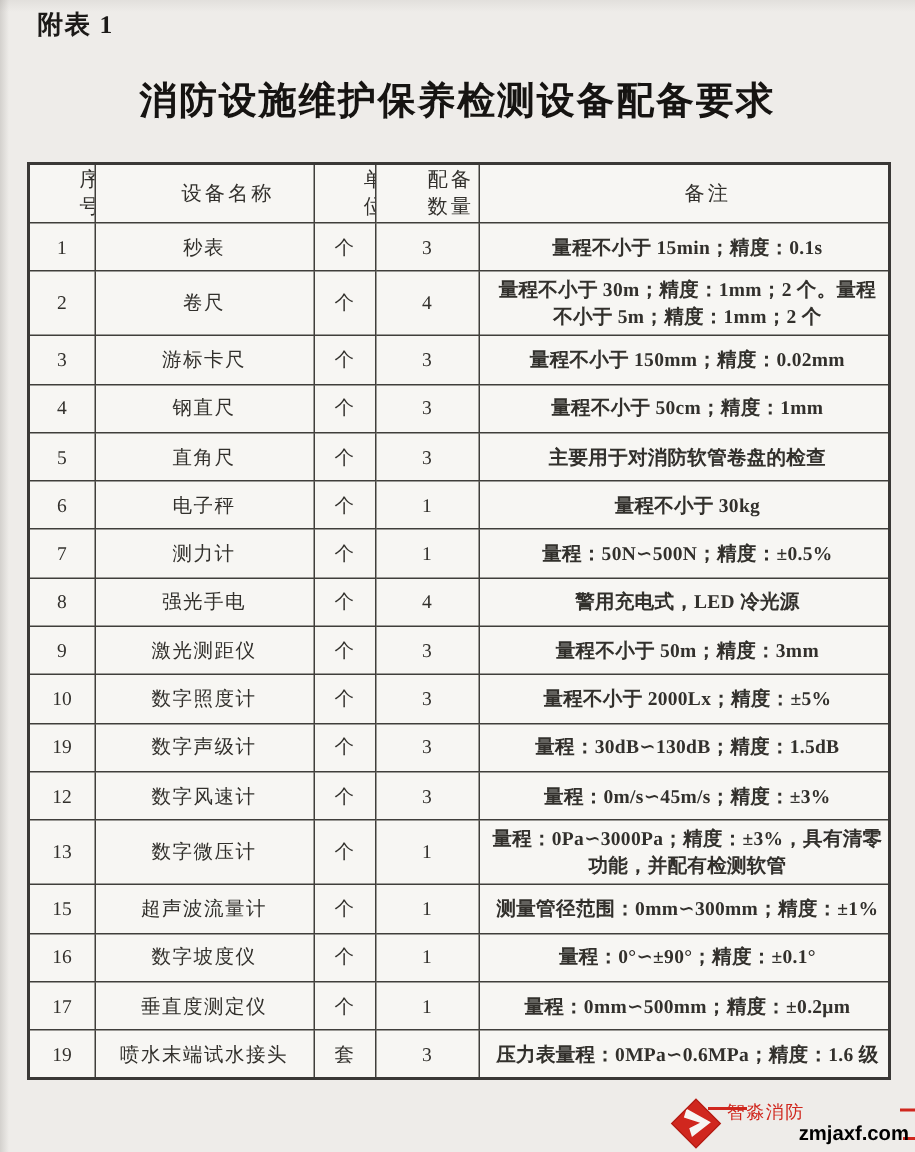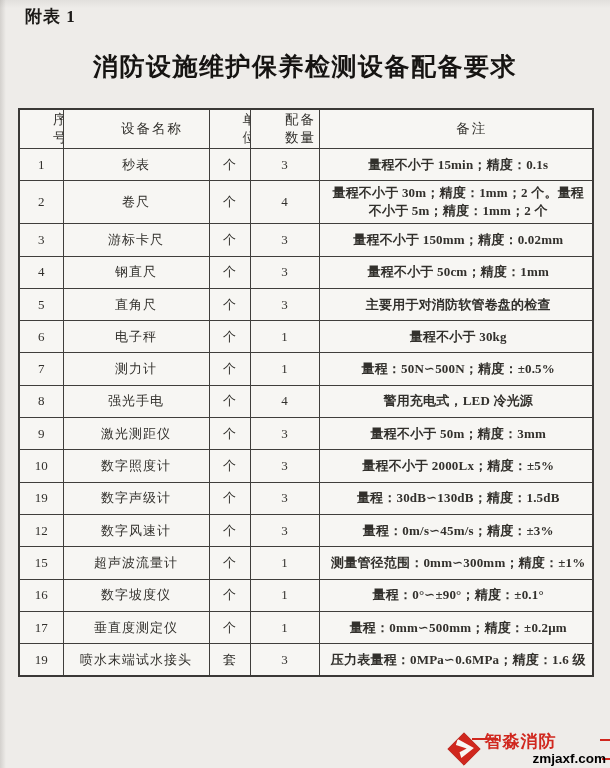--- a/index.html
+++ b/index.html
@@ -61,21 +61,21 @@
     font-weight: bold;
   }
   .watermark {
     position: absolute; right: 4px; bottom: 1px;
     display: flex; align-items: center;
     z-index: 5;
   }
   .wm-logo { width: 36px; height: 36px; margin-right: 2px; }
   .wm-text { display: flex; flex-direction: column; line-height: 1; }
   .wm-brand {
-    font-size: 17px; font-weight: bold; letter-spacing: 1px;
+    font-size: 12px; font-weight: normal; letter-spacing: 1px;
     font-family: "Liberation Sans", sans-serif;
     position: relative;
   }
   .wm-site {
     font-size: 13.5px; font-weight: bold; margin-top: 2px;
     font-family: "Liberation Sans", sans-serif;
   }
   .wm-dash-left {
     position: absolute; right: 112px; bottom: 28px;
     width: 26px; height: 2.5px;
@@ -194,20 +194,27 @@
         <td class="cell-note">量程：30dB∽130dB；精度：1.5dB</td>
       </tr>
       <tr>
         <td class="cell-no">12</td>
         <td class="cell-name">数字风速计</td>
         <td class="cell-unit">个</td>
         <td class="cell-qty">3</td>
         <td class="cell-note">量程：0m/s∽45m/s；精度：±3%</td>
       </tr>
       <tr>
+        <td class="cell-no">13</td>
+        <td class="cell-name">数字微压计</td>
+        <td class="cell-unit">个</td>
+        <td class="cell-qty">1</td>
+        <td class="cell-note">量程：0Pa∽3000Pa；精度：±3%，具有清零功能，并配有检测软管</td>
+      </tr>
+      <tr>
         <td class="cell-no">15</td>
         <td class="cell-name">超声波流量计</td>
         <td class="cell-unit">个</td>
         <td class="cell-qty">1</td>
         <td class="cell-note">测量管径范围：0mm∽300mm；精度：±1%</td>
       </tr>
       <tr>
         <td class="cell-no">16</td>
         <td class="cell-name">数字坡度仪</td>
         <td class="cell-unit">个</td>

